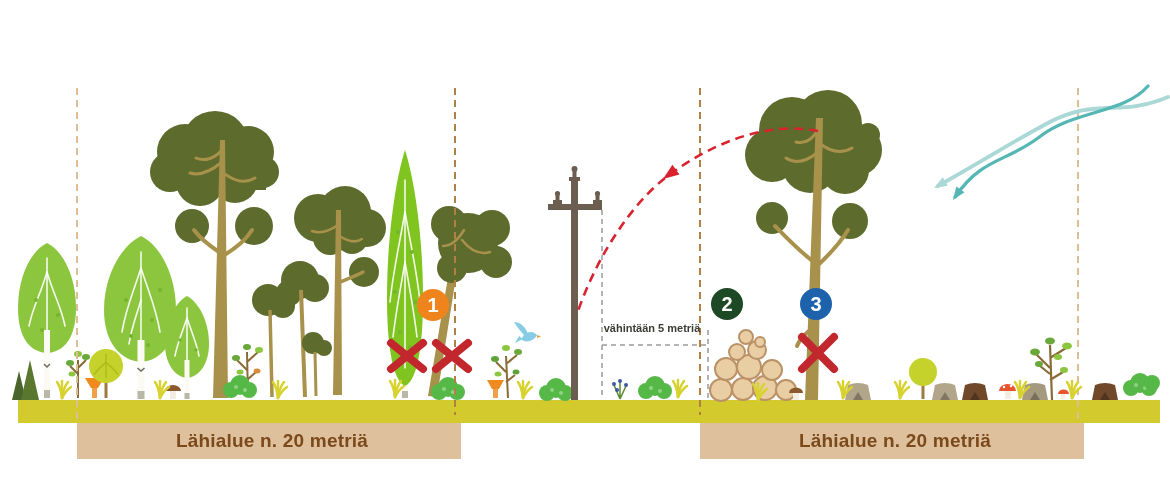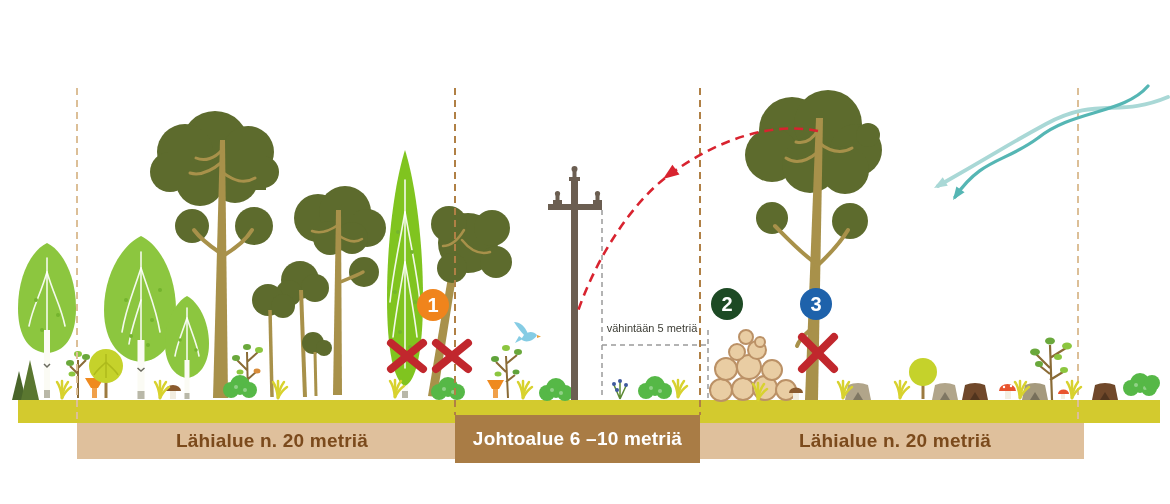--- a/index.html
+++ b/index.html
@@ -43,21 +43,21 @@
   .bar-left{left:77px;top:423px;width:378px;height:36px;}
   .bar-mid{left:455px;top:415px;width:245px;height:48px;z-index:3;}
   .bar-right{left:700px;top:423px;width:378px;height:36px;}
   .badge{position:absolute;width:32px;height:32px;border-radius:50%;display:flex;
          align-items:center;justify-content:center;color:#fff;font-weight:700;
          font-size:20px;z-index:4;}
   .badge-1{left:417px;top:289px;background:var(--badge1_orange);}
   .badge-2{left:711px;top:288px;background:var(--badge2_green);}
   .badge-3{left:800px;top:288px;background:var(--badge3_blue);}
   .measure-label{position:absolute;left:596px;top:322px;width:112px;text-align:center;
-                 font-size:11px;font-weight:400;color:var(--measure_text);z-index:2;}
+                 font-size:11px;font-weight:700;color:var(--measure_text);z-index:2;}
 </style>
 </head>
 <body>
 
 <div class="canvas">
 
 <svg width="1170" height="504" viewBox="0 0 1170 504">
   <defs>
     <g id="tuft">
       <path class="grass" d="M0 0 C-1 -8 -2 -12 -5 -16"></path>
@@ -415,23 +415,20 @@
     <path class="wind2" d="M1168 97 C1118 118 1098 96 1046 124 C1002 148 1008 146 938 186"></path>
     <polygon points="0,0 13,-5 13,5" fill="var(--wind_teal_light)" transform="translate(934,188) rotate(-30)"></polygon>
     <path class="wind1" d="M1148 86 C1124 114 1072 110 1038 138 C1004 163 982 158 955 197"></path>
     <polygon points="0,0 13,-5 13,5" fill="var(--wind_teal)" transform="translate(953,200) rotate(-55)"></polygon>
   </g>
 </svg>
 
 <div class="zone-bar bar-tan bar-left">
   <span>Lähialue n. 20 metriä</span>
 </div>
-<div class="zone-bar bar-brown bar-mid">
-  <span>Johtoalue 6 –10 metriä</span>
-</div>
 <div class="zone-bar bar-tan bar-right">
   <span>Lähialue n. 20 metriä</span>
 </div>
 
 <div class="measure-label">vähintään 5 metriä</div>
 
 <div class="badge badge-1">
   <span>1</span>
 </div>
 <div class="badge badge-2">

